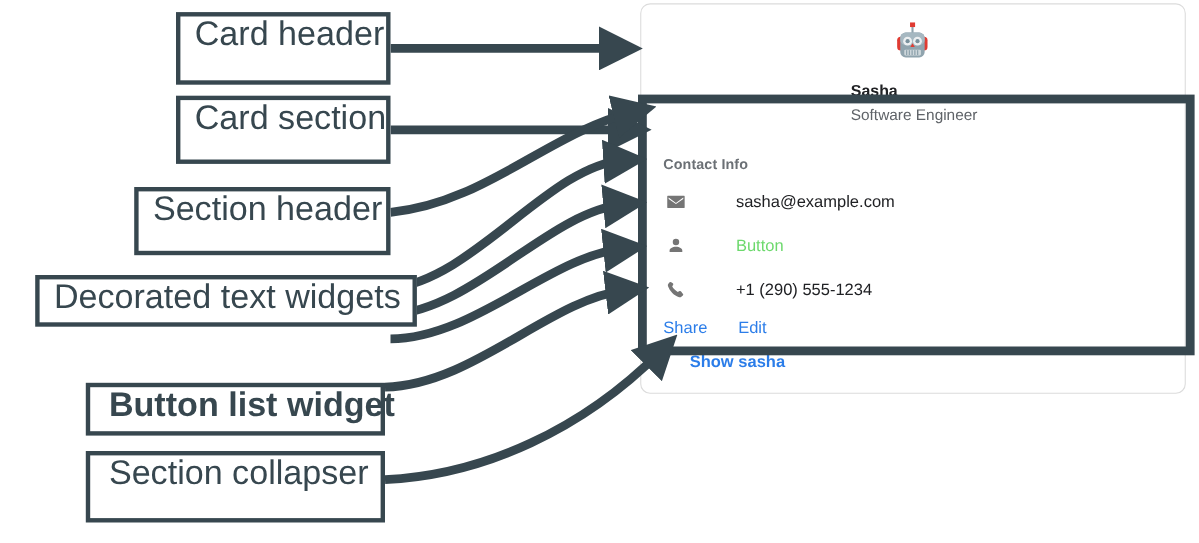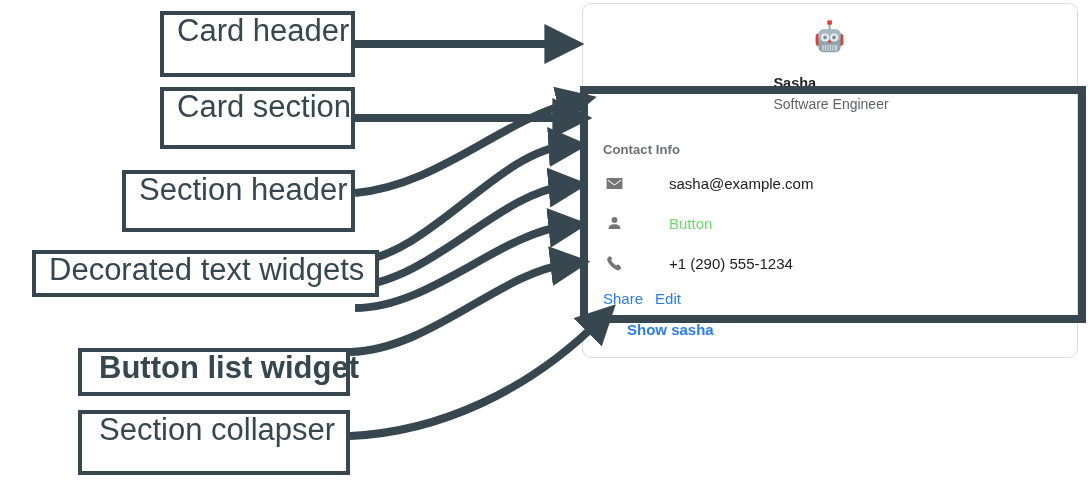--- a/index.html
+++ b/index.html
@@ -86,21 +86,21 @@
   .dt-text{
     margin-left:44px;
     font-size:15px;
     color:#202124;
     line-height:1;
   }
   .dt-text.green{color:#6dd96d;}
   .btn-list{
     display:flex;align-items:flex-start;
     margin:6px 0 0 4px;
-    gap:12px;
+    gap:28px;
   }
   .btn-list button{
     background:none;border:none;padding:0;margin:0;
     font-family:"Liberation Sans", sans-serif;
     font-size:15px;
     color:#2b7de9;
     cursor:pointer;
     line-height:1;
   }
   .collapser{

